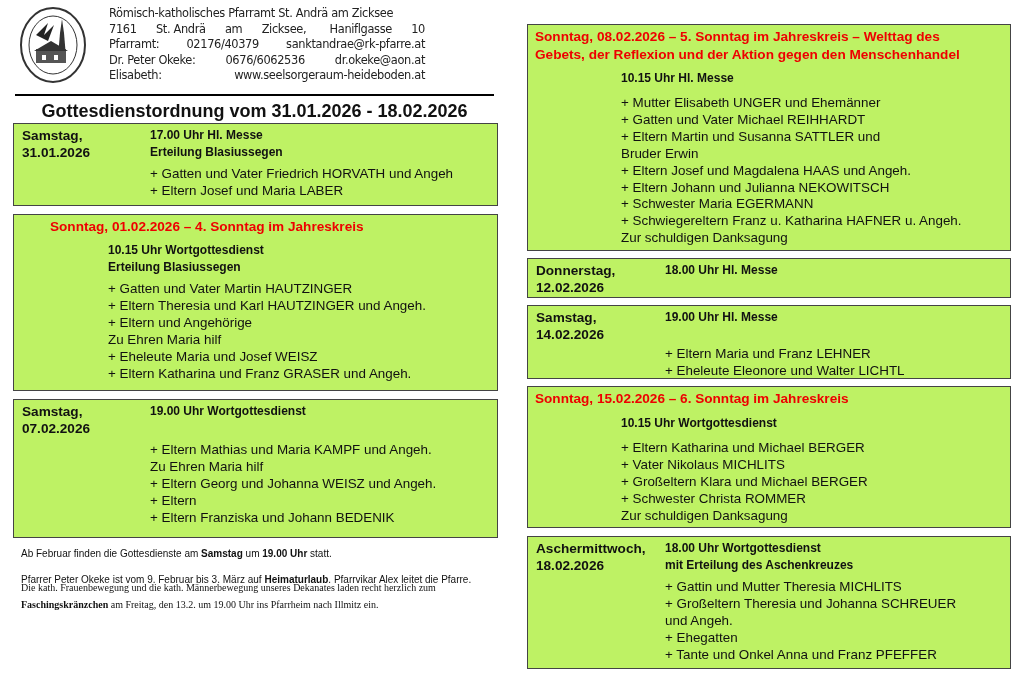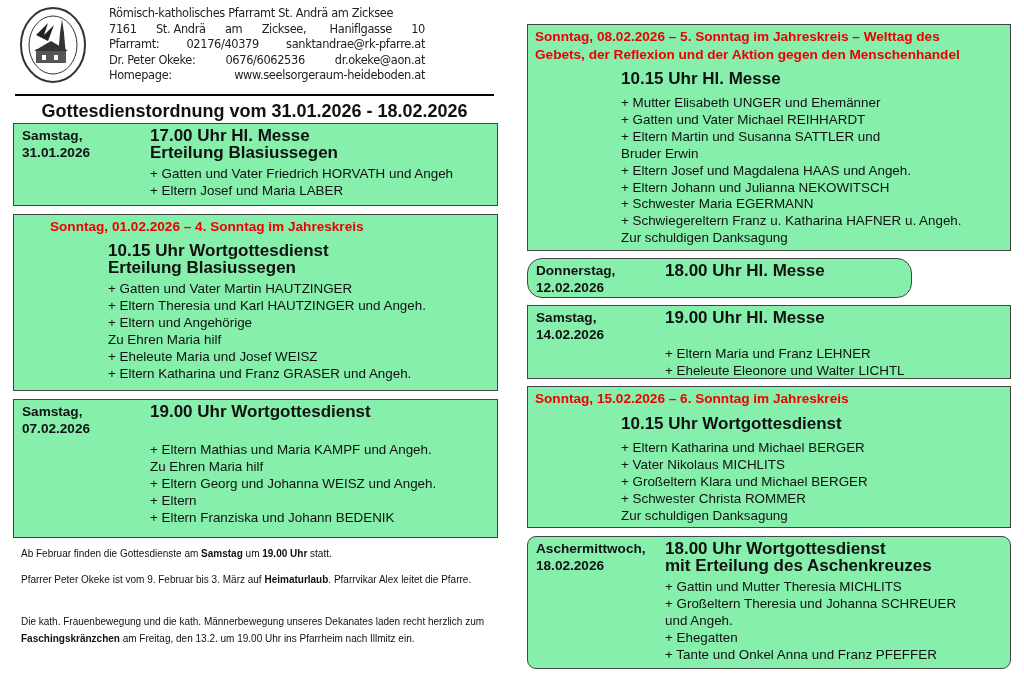--- a/index.html
+++ b/index.html
@@ -6,24 +6,24 @@
   html, body { width: 1024px; height: 673px; background: #fff; overflow: hidden; }
   body { position: relative; font-family: "Liberation Sans", sans-serif; color: #111; font-size: 13.4px; }
 
   .logo { position: absolute; left: 18px; top: 5px; width: 70px; height: 80px; }
   .hdr { position: absolute; left: 109px; top: 6px; width: 316px; font-family: "DejaVu Sans", sans-serif; font-size: 11.4px; line-height: 15.6px; color: #222; letter-spacing: -0.35px; }
   .hdr .row { white-space: nowrap; display: flex; justify-content: space-between; text-align: right; }
   .hdr .row.left { justify-content: flex-start; }
   .rule { position: absolute; left: 15px; top: 94px; width: 479px; height: 2px; background: #000; }
   .doc-title { position: absolute; left: 15px; top: 101px; width: 479px; text-align: center; font-weight: bold; font-size: 18px; }
 
-  .box { position: absolute; border: 1px solid #444; background: #86efac; }
+  .box { position: absolute; border: 1px solid #444; background: #bef264; }
   .red { color: #ee0000; font-weight: bold; font-size: 13.6px; line-height: 17px; }
   .dlabel { position: absolute; left: 8px; top: 3px; font-weight: bold; font-size: 13.6px; line-height: 17px; }
-  .svc { font-weight: bold; font-size: 17px; line-height: 17px; }
+  .svc { font-weight: bold; font-size: 12px; line-height: 17px; }
   .int { font-size: 13.4px; line-height: 16.9px; }
   .content { position: absolute; }
 
   .note { position: absolute; left: 21px; font-size: 10px; line-height: 16.8px; width: 480px; }
   .note b { font-weight: bold; }
 </style>
 </head>
 <body>
 
 <svg class="logo" viewBox="0 0 70 80">
@@ -51,21 +51,21 @@
     <span>Pfarramt:</span>
     <span>02176/40379</span>
     <span>sanktandrae@rk-pfarre.at</span>
   </div>
   <div class="row">
     <span>Dr. Peter Okeke:</span>
     <span>0676/6062536</span>
     <span>dr.okeke@aon.at</span>
   </div>
   <div class="row">
-    <span>Homepage:</span>
+    <span>Elisabeth:</span>
     <span>www.seelsorgeraum-heideboden.at</span>
   </div>
 </div>
 
 <div class="rule"></div>
 <div class="doc-title">Gottesdienstordnung vom 31.01.2026 - 18.02.2026</div>
 
 <div class="box" style="left:13px; top:123px; width:485px; height:83px;">
   <div class="dlabel">
     <div>Samstag,</div>
@@ -113,21 +113,21 @@
     </div>
   </div>
 </div>
 
 <div class="note" style="top:546px;">
   <span>Ab Februar finden die Gottesdienste am </span><b>Samstag</b><span> um </span><b>19.00 Uhr</b><span> statt.</span>
 </div>
 <div class="note" style="top:572px; width:470px;">
   <span>Pfarrer Peter Okeke ist vom 9. Februar bis 3. März auf </span><b>Heimaturlaub</b><span>. Pfarrvikar Alex leitet die Pfarre.</span>
 </div>
-<div class="note" style="top:614px; width:478px;">
+<div class="note" style="top:580px; width:478px;font-family:Liberation Serif, serif;">
   <span>Die kath. Frauenbewegung und die kath. Männerbewegung unseres Dekanates laden recht herzlich zum </span><b>Faschingskränzchen</b><span> am Freitag, den 13.2. um 19.00 Uhr ins Pfarrheim nach Illmitz ein.</span>
 </div>
 
 <div class="box" style="left:527px; top:24px; width:484px; height:227px;">
   <div class="red" style="position:absolute; left:7px; top:3px; line-height:17.5px;">
     <div>Sonntag, 08.02.2026 – 5. Sonntag im Jahreskreis – Welttag des</div>
     <div>Gebets, der Reflexion und der Aktion gegen den Menschenhandel</div>
   </div>
   <div class="content" style="left:93px; top:45px;">
     <div class="svc">10.15 Uhr Hl. Messe</div>
@@ -138,21 +138,21 @@
       <div>Bruder Erwin</div>
       <div>+ Eltern Josef und Magdalena HAAS und Angeh.</div>
       <div>+ Eltern Johann und Julianna NEKOWITSCH</div>
       <div>+ Schwester Maria EGERMANN</div>
       <div>+ Schwiegereltern Franz u. Katharina HAFNER u. Angeh.</div>
       <div>Zur schuldigen Danksagung</div>
     </div>
   </div>
 </div>
 
-<div class="box" style="left:527px; top:258px; width:385px; height:40px;border-radius:15px;">
+<div class="box" style="left:527px; top:258px; width:484px; height:40px;">
   <div class="dlabel">
     <div>Donnerstag,</div>
     <div>12.02.2026</div>
   </div>
   <div class="content" style="left:137px; top:3px;">
     <div class="svc">18.00 Uhr Hl. Messe</div>
   </div>
 </div>
 
 <div class="box" style="left:527px; top:305px; width:484px; height:74px;">
@@ -176,21 +176,21 @@
     <div class="int" style="margin-top:8px;">
       <div>+ Eltern Katharina und Michael BERGER</div>
       <div>+ Vater Nikolaus MICHLITS</div>
       <div>+ Großeltern Klara und Michael BERGER</div>
       <div>+ Schwester Christa ROMMER</div>
       <div>Zur schuldigen Danksagung</div>
     </div>
   </div>
 </div>
 
-<div class="box" style="left:527px; top:536px; width:484px; height:133px;border-radius:9px;">
+<div class="box" style="left:527px; top:536px; width:484px; height:133px;">
   <div class="dlabel">
     <div>Aschermittwoch,</div>
     <div>18.02.2026</div>
   </div>
   <div class="content" style="left:137px; top:3px;">
     <div class="svc">18.00 Uhr Wortgottesdienst</div>
     <div class="svc">mit Erteilung des Aschenkreuzes</div>
     <div class="int" style="margin-top:5px;">
       <div>+ Gattin und Mutter Theresia MICHLITS</div>
       <div>+ Großeltern Theresia und Johanna SCHREUER</div>

